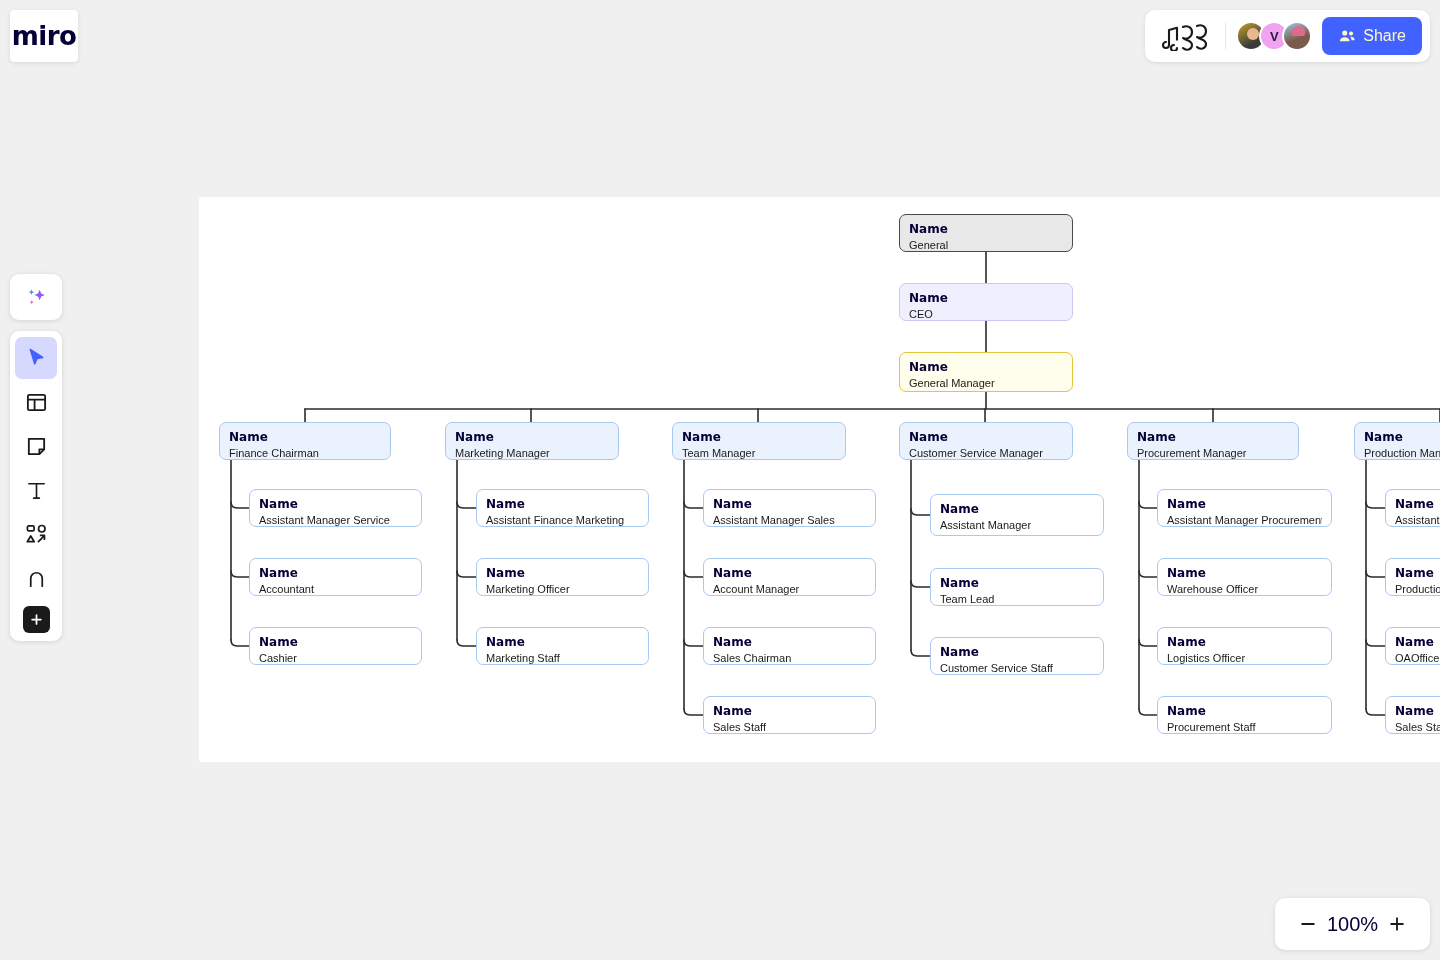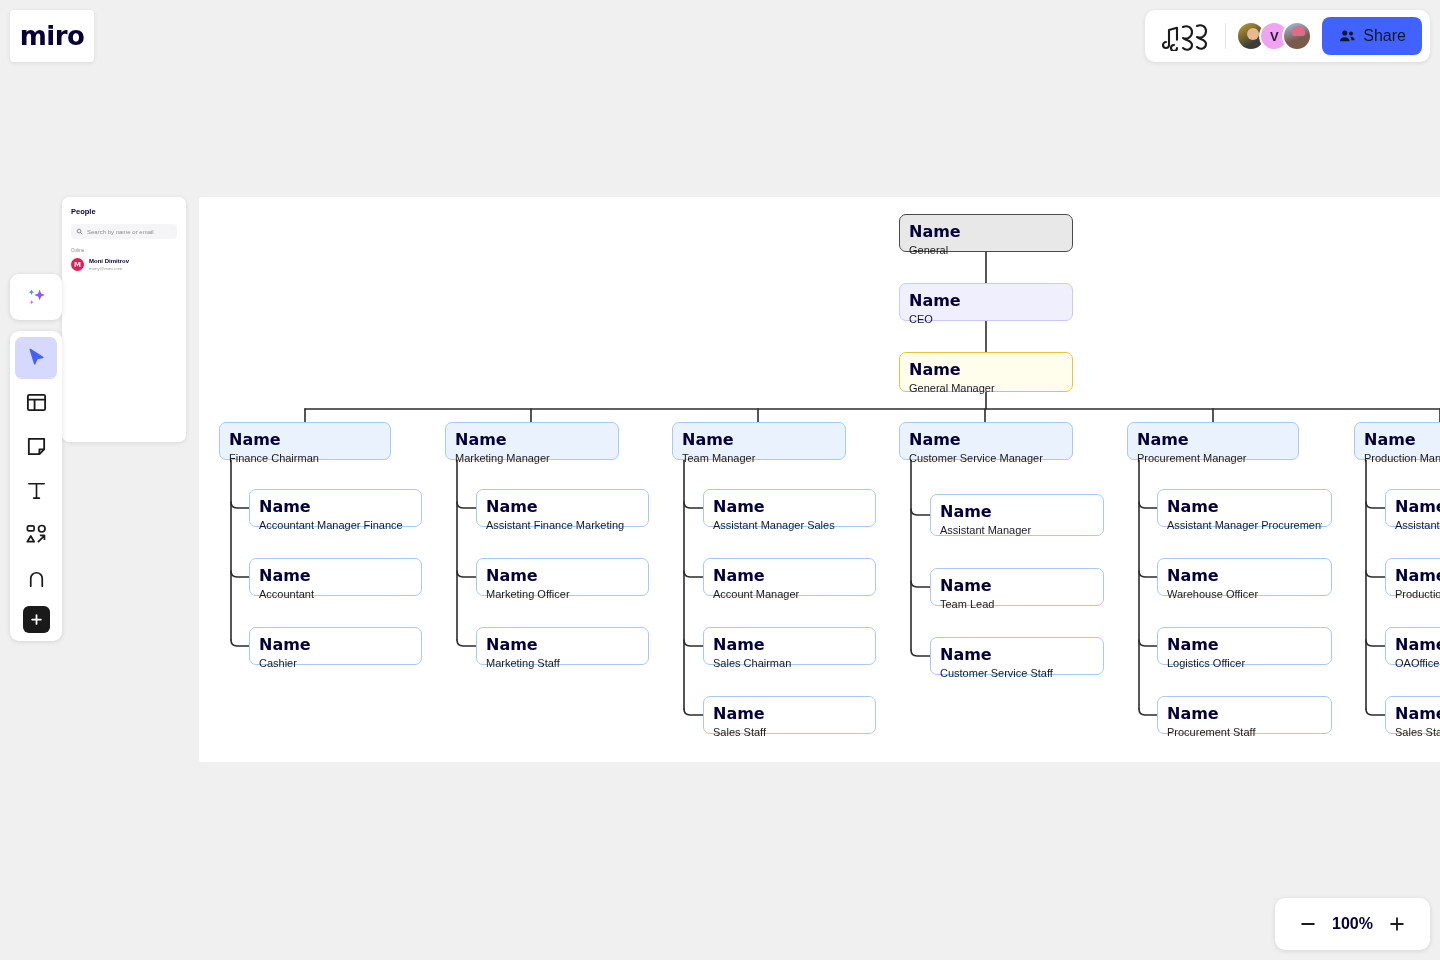--- a/index.html
+++ b/index.html
@@ -7,21 +7,21 @@
     width: 1440px; height: 960px;
     background: #f0f0f0;
     font-family: "Liberation Sans", sans-serif;
     overflow: hidden;
   }
   .app { position: relative; width: 1440px; height: 960px; }
 
   
   .logo-card {
     position: absolute; left: 10px; top: 10px;
-    width: 84px; height: 52px;
+    width: 68px; height: 52px;
     background: #fff; border-radius: 4px;
     box-shadow: 0 1px 4px rgba(0,0,0,.10);
     display: flex; align-items: center; justify-content: center;
   }
   .logo-text {
     font-size: 26px; font-weight: 700; color: #050038;
     letter-spacing: -0.5px; font-family: "DejaVu Sans", sans-serif;
   }
 
   
@@ -43,21 +43,21 @@
     overflow: hidden; position: relative;
   }
   .avatar:first-child { margin-left: 0; }
   .av1 { background: linear-gradient(150deg,#c9a227 0%, #3b3b3b 70%); }
   .av1::after{content:"";position:absolute;width:12px;height:12px;border-radius:50%;background:#e8b98f;top:5px;left:9px;}
   .av2 { background: #efa3f0; color:#2b1a3d; }
   .av3 { background: linear-gradient(160deg,#9fc6e8 0%, #7a5a4a 60%); }
   .av3::after{content:"";position:absolute;width:13px;height:10px;border-radius:6px 6px 2px 2px;background:#e06a8a;top:3px;left:8px;}
   .share-btn {
     display: flex; align-items: center; gap: 7px;
-    background: #4262ff; color: #0f172a;
+    background: #4262ff; color: #fef9c3;
     border: none; border-radius: 8px;
     height: 38px; padding: 0 16px;
     font-size: 16px; font-family: "Liberation Sans", sans-serif;
     cursor: pointer;
   }
   .share-btn svg { width: 18px; height: 18px; }
 
   
   .people-panel {
     position: absolute; left: 62px; top: 197px;
@@ -129,21 +129,21 @@
 
   
   .node {
     position: absolute;
     border-radius: 7px;
     padding: 7px 9px 0 9px;
     background: #fff;
     border: 1px solid #a9c9f0;
   }
   .node .n-name {
-    font-size: 16px; font-weight: 700; color: #050038;
+    font-size: 12px; font-weight: 700; color: #050038;
     line-height: 1.25; font-family: "DejaVu Sans", sans-serif;
   }
   .node .n-role {
     font-size: 11px; color: #1a1a1a; line-height: 1.35; margin-top: 1px;
     white-space: nowrap; overflow: hidden;
   }
   .node.root    { background: #e8e8e8; border: 1.5px solid #4a4a4a; }
   .node.ceo     { background: #efeffd; border: 1px solid #c9c9f5; }
   .node.gm      { background: #fffdeb; border: 1.5px solid #e5c53c; }
   .node.manager { background: #eaf3fd; border: 1px solid #a9c9f0; }
@@ -153,21 +153,21 @@
   .zoomctl {
     position: absolute; right: 10px; bottom: 10px;
     height: 52px; width: 155px;
     background: #fff; border-radius: 10px;
     box-shadow: 0 1px 5px rgba(0,0,0,.12);
     display: flex; align-items: center; justify-content: space-between;
     padding: 0 22px;
   }
   .zoomctl .zbtn { cursor: pointer; display:flex; align-items:center; justify-content:center; width:22px; height:22px;}
   .zoomctl .zbtn svg { width: 20px; height: 20px; }
-  .zoomval { font-size: 16px; font-weight: 700; color: #050038; }
+  .zoomval { font-size: 20px; font-weight: 400; color: #050038; }
 </style>
 </head>
 <body>
 
 <div class="app">
 
   <div class="logo-card">
     <span class="logo-text">miro</span>
   </div>
 
@@ -190,38 +190,20 @@
       <svg viewBox="0 0 24 24" fill="currentColor">
         <circle cx="9" cy="8" r="3.4"></circle>
         <path d="M2.6 19c0-3.4 2.9-5.4 6.4-5.4S15.4 15.6 15.4 19z"></path>
         <circle cx="17.4" cy="8.6" r="2.7"></circle>
         <path d="M17.4 13c3 0 4.8 1.8 4.8 4.6h-4.3c0-1.9-.6-3.4-1.6-4.5z"></path>
       </svg>
       <span>Share</span>
     </button>
   </div>
 
-  <div class="people-panel">
-    <div class="people-title">People</div>
-    <div class="people-search">
-      <svg viewBox="0 0 24 24" fill="none" stroke="#6b6b6b" stroke-width="2.6">
-        <circle cx="10.5" cy="10.5" r="6.5"></circle>
-          <path d="M15.5 15.5L21 21" stroke-linecap="round"></path>
-      </svg>
-      <span>Search by name or email</span>
-    </div>
-    <div class="online-label">Online</div>
-    <div class="person-row">
-      <div class="person-avatar">M</div>
-      <div>
-        <div class="person-name">Moni Dimitrov</div>
-        <div class="person-email">mony@miro.com</div>
-      </div>
-    </div>
-  </div>
 
   <div class="ai-tool">
     <svg viewBox="0 0 24 24" width="25" height="25">
       <path d="M15 4.5l1.5 3.6L20 9.6l-3.5 1.5L15 14.7l-1.5-3.6L10 9.6l3.5-1.5z" fill="#8a5cf6"></path>
       <path d="M7.2 4.2l.8 1.9 1.9.8-1.9.8-.8 1.9-.8-1.9L4.5 6.9l1.9-.8z" fill="#5b8def"></path>
       <path d="M7.4 14.4l.6 1.5 1.5.6-1.5.6-.6 1.5-.6-1.5-1.5-.6 1.5-.6z" fill="#d86bd8"></path>
     </svg>
   </div>
 
   <div class="toolbar">
@@ -339,21 +321,21 @@
         <div class="node manager" style="left: 928px; top: 225px; width: 172px; height: 38px;">
           <div class="n-name">Name</div>
           <div class="n-role">Procurement Manager</div>
         </div>
         <div class="node manager" style="left: 1155px; top: 225px; width: 174px; height: 38px;">
           <div class="n-name">Name</div>
           <div class="n-role">Production Manager</div>
         </div>
         <div class="node leaf" style="left: 50px; top: 292px; width: 173px; height: 38px;">
           <div class="n-name">Name</div>
-          <div class="n-role">Accountant Manager Finance</div>
+          <div class="n-role">Assistant Manager Service</div>
         </div>
         <div class="node leaf" style="left: 50px; top: 361px; width: 173px; height: 38px;">
           <div class="n-name">Name</div>
           <div class="n-role">Accountant</div>
         </div>
         <div class="node leaf" style="left: 50px; top: 430px; width: 173px; height: 38px;">
           <div class="n-name">Name</div>
           <div class="n-role">Cashier</div>
         </div>
         <div class="node leaf" style="left: 277px; top: 292px; width: 173px; height: 38px;">

